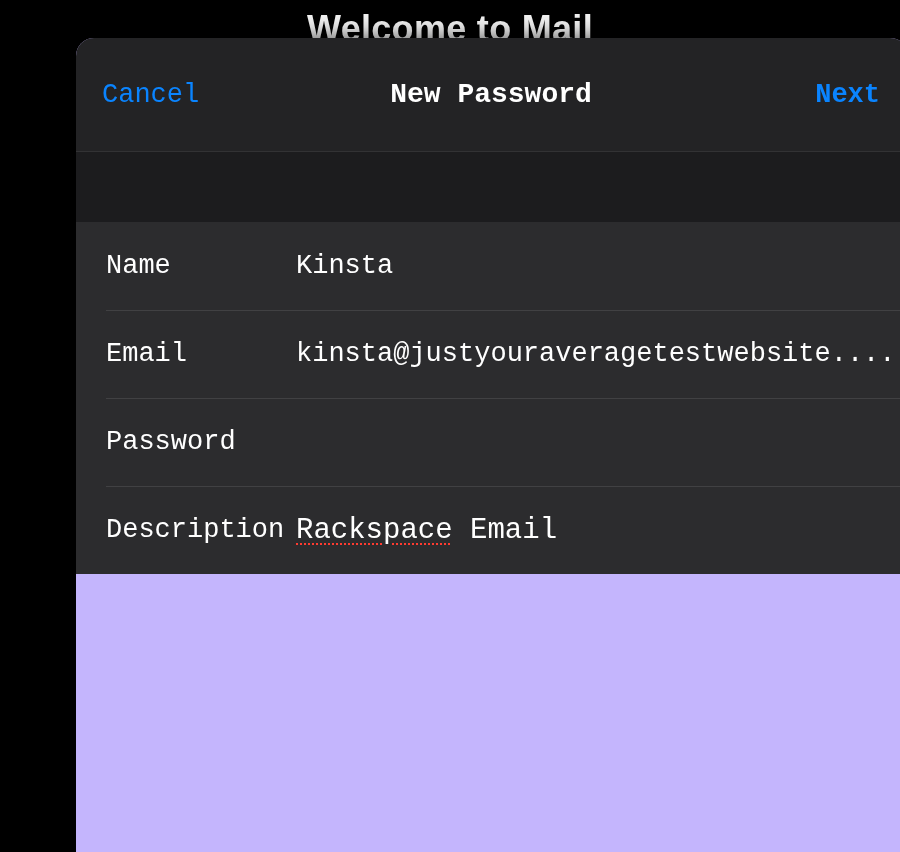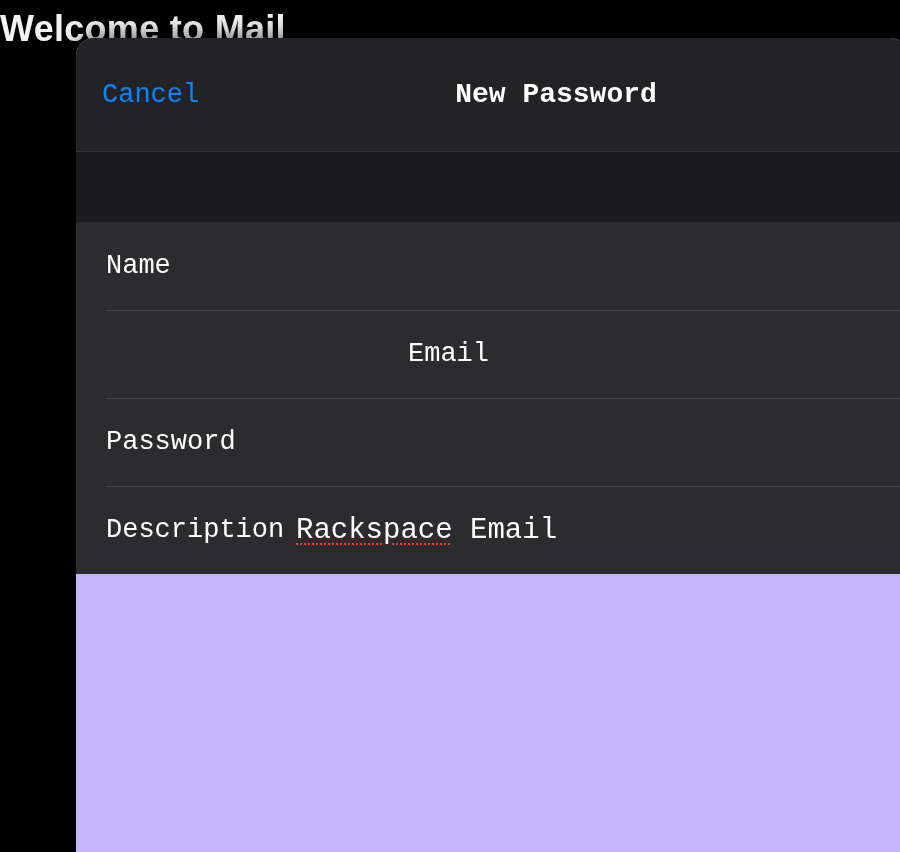--- a/index.html
+++ b/index.html
@@ -8,21 +8,21 @@
       background: #000;
       font-family: -apple-system, "SF Pro Text", "Helvetica Neue", Arial, sans-serif;
       -webkit-font-smoothing: antialiased;
       position: relative;
     }
     .bg-title {
       position: absolute;
       top: 8px;
       left: 0;
       right: 0;
-      text-align: left;
+      text-align: center;
       font-size: 36px;
       font-weight: 700;
       color: #f2f2f2;
       letter-spacing: .3px;
       pointer-events: none;
       user-select: none;
     }
     .sheet {
       position: absolute;
       left: 76px;
@@ -128,32 +128,35 @@
 </head>
 <body>
 
 <div class="bg-title">Welcome to Mail</div>
 
 <div class="sheet">
 
   <div class="navbar">
     <div class="nav-side nav-left">Cancel</div>
     <div class="nav-title">New Password</div>
+    <div class="nav-side nav-right">Next</div>
   </div>
 
   <div class="group-gap"></div>
 
   <div class="form-group">
 
     <div class="form-row">
       <div class="form-label">Name</div>
+      <input class="form-input" type="text" value="Kinsta" style="">
     </div>
 
     <div class="form-row">
       <div class="form-label">Email</div>
+      <input class="form-input" type="text" value="kinsta@justyouraveragetestwebsite...." style="">
     </div>
 
     <div class="form-row">
       <div class="form-label">Password</div>
       <input class="form-input" type="password" value="" style="">
     </div>
 
     <div class="form-row">
       <div class="form-label">Description</div>
       <div class="spellcheck-wrap">

